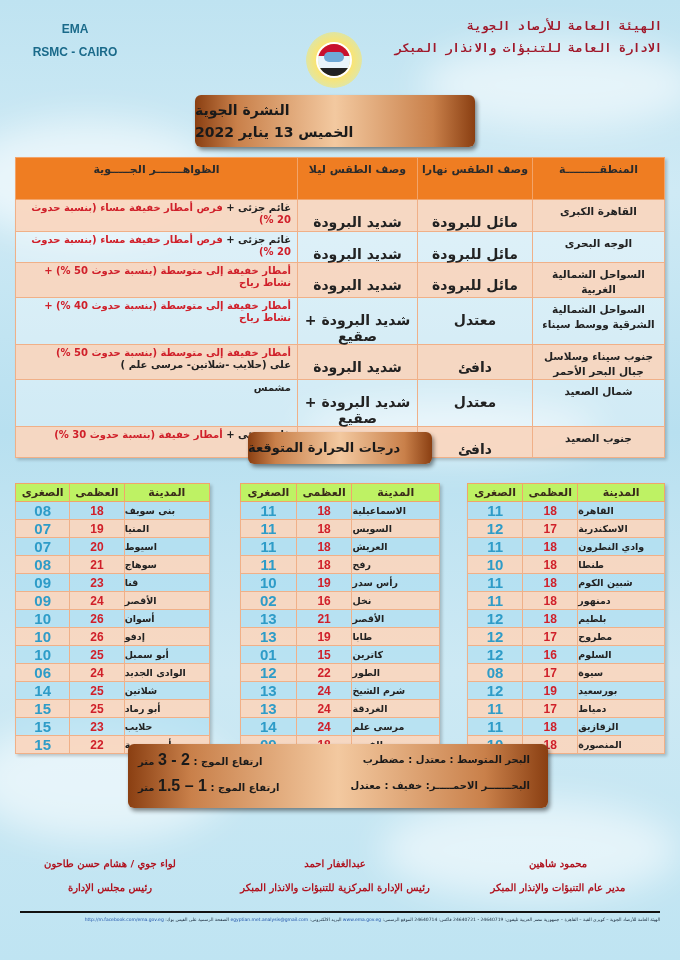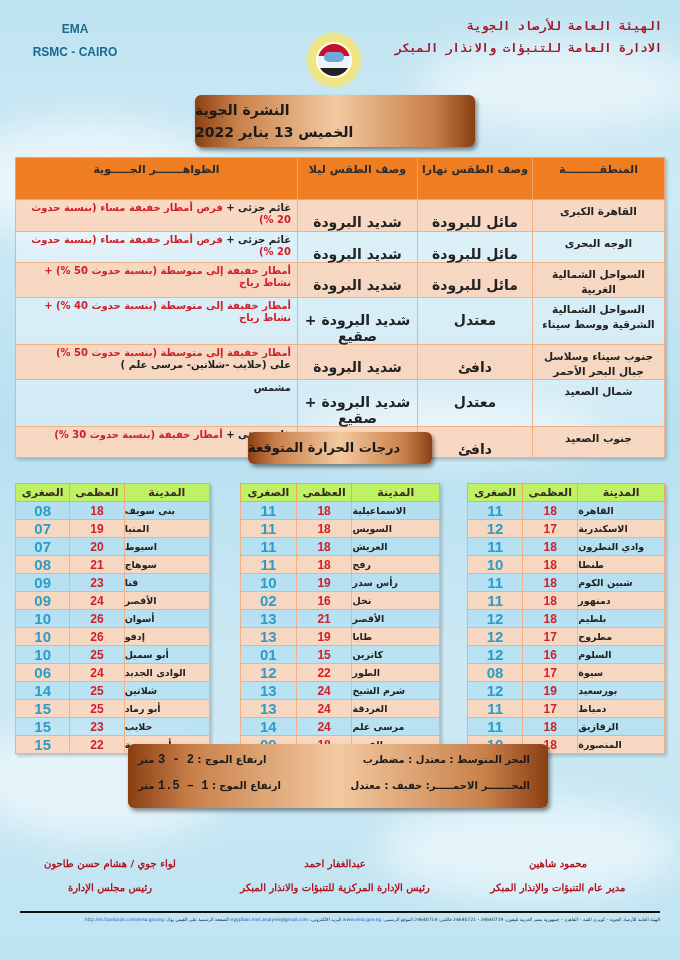--- a/index.html
+++ b/index.html
@@ -56,21 +56,21 @@
   .tt tr:nth-child(even) td { background: rgba(170, 220, 240, 0.55); }
   .tt td.city { text-align: left; padding-right: 2px; color: #222; width: 44%; }
   .tt td.mx { text-align: center; color: #d0202a; font-size: 12px; font-family: "Liberation Sans", sans-serif; width: 28%; }
   .tt td.mn { text-align: center; color: #2e9cc8; font-size: 15px; font-family: Liberation Sans, sans-serif; width: 28%; }
   #t1 { left: 467px; top: 483px; width: 198px; }
   #t2 { left: 240px; top: 483px; width: 200px; }
   #t3 { left: 15px; top: 483px; width: 195px; }
 
   .sea-plaque { left: 128px; top: 744px; width: 420px; height: 64px; text-align: right; font-size: 10px; padding: 8px 18px 0 10px; }
   .sea-row { display: flex; justify-content: space-between; direction: rtl; height: 26px; line-height: 16px; }
-  .sea-row span b { font-size: 12px; font-family: Liberation Mono, monospace; }
+  .sea-row span b { font-size: 16px; font-family: Liberation Sans, sans-serif; }
 
   .sigs { position: absolute; top: 852px; left: 0; width: 680px; height: 40px; direction: rtl; }
   .sig { position: absolute; text-align: center; color: #b01420; font-weight: bold; font-size: 10px; line-height: 24px; font-family: "DejaVu Serif", serif; }
   .sig1 { right: 22px; width: 200px; }
   .sig2 { right: 245px; width: 200px; }
   .sig3 { right: 480px; width: 180px; }
 
   .foot-line { position: absolute; left: 20px; top: 911px; width: 640px; height: 2px; background: #111; }
   .foot-text { position: absolute; left: 20px; top: 917px; width: 640px; font-size: 4.5px; color: #234; direction: rtl; text-align: right; white-space: nowrap; overflow: hidden; }
   .foot-text a { color: #2255aa; text-decoration: underline; }

